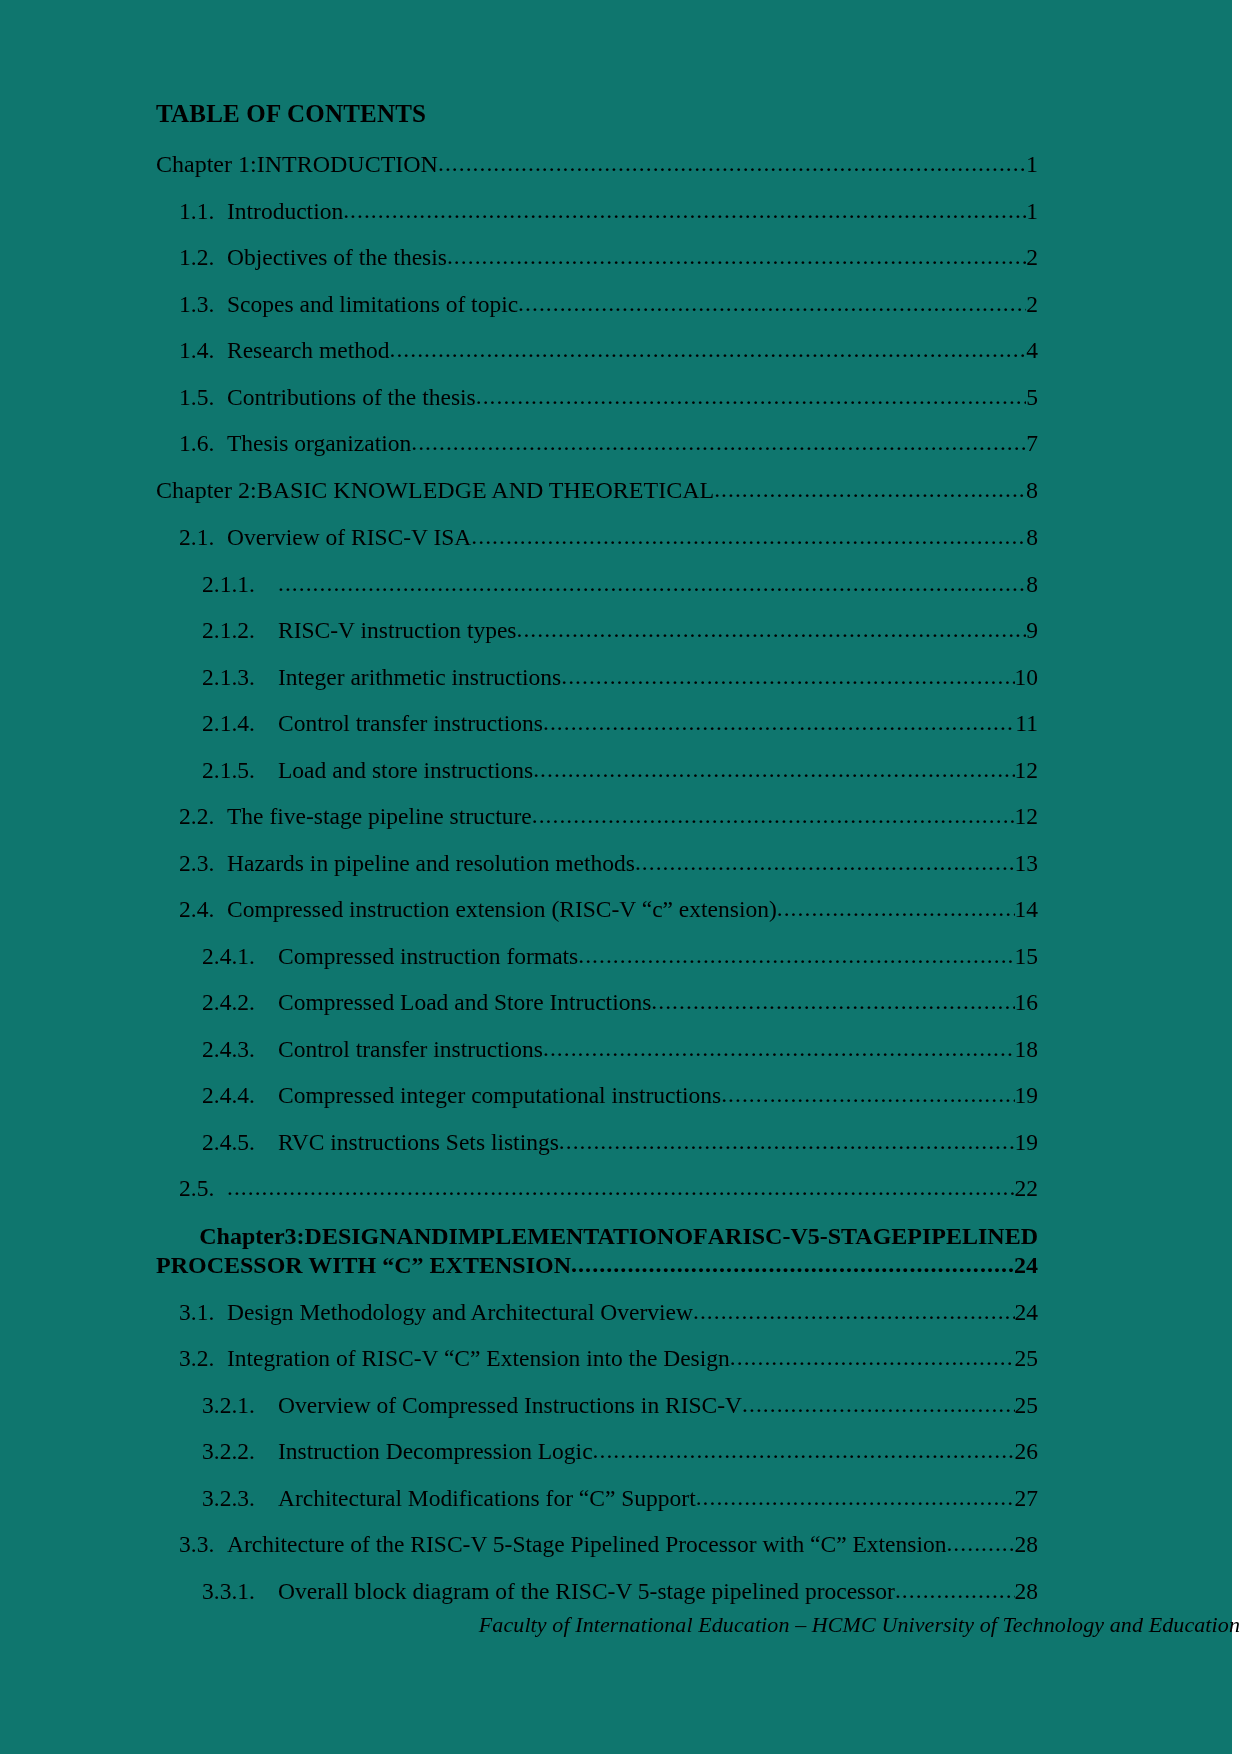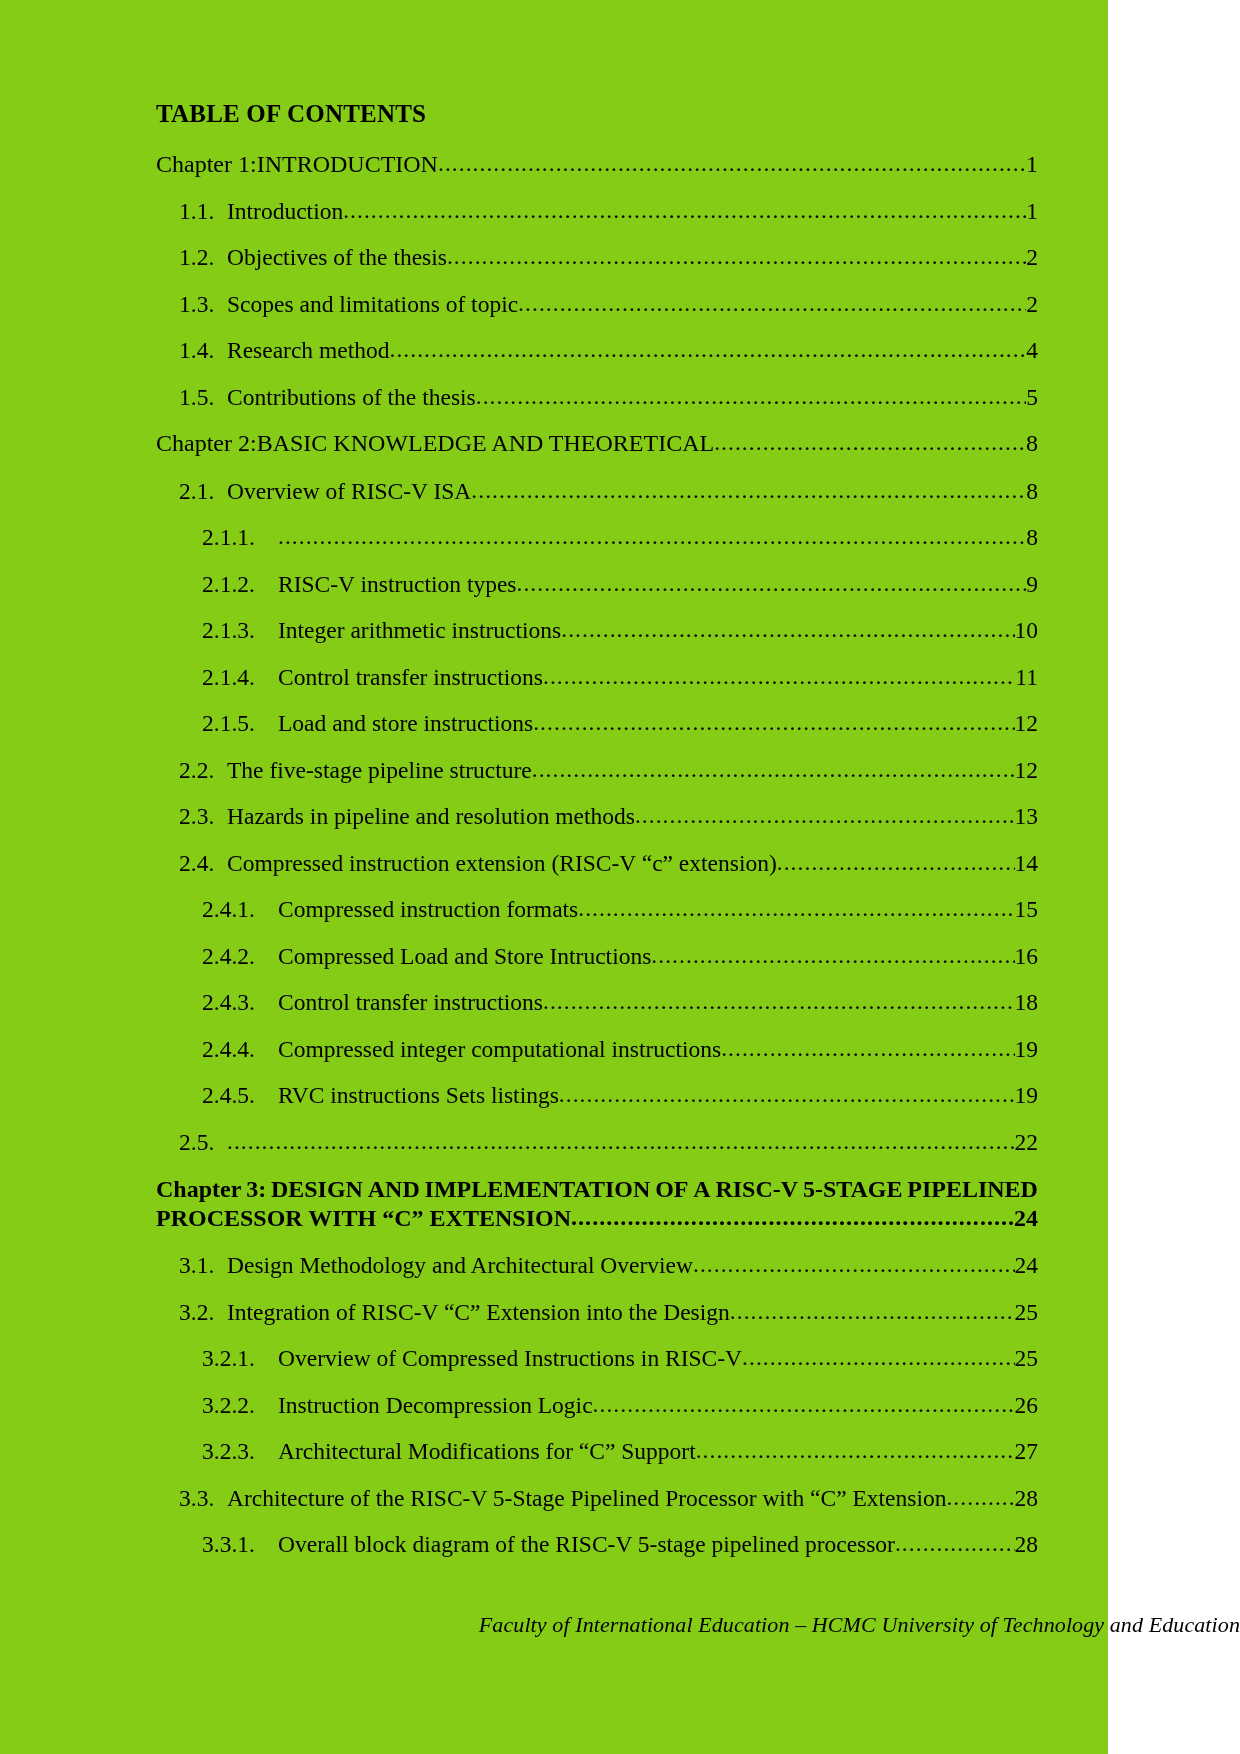--- a/index.html
+++ b/index.html
@@ -12,23 +12,23 @@
     height: 1754px;
     font-family: "Liberation Serif", "DejaVu Serif", serif;
     color: #000000;
     position: relative;
     overflow: hidden;
   }
   .page {
     position: absolute;
     left: 0;
     top: 0;
-    width: 1108px;
+    width: 1232px;
     height: 1754px;
-    background: #84cc16;
+    background: #0f766e;
   }
   .content {
     position: absolute;
     left: 156px;
     top: 100px;
     width: 882px;
   }
 
   .toc-title {
     font-size: 25px;
@@ -105,21 +105,21 @@
   
   .entry-block {
     font-weight: bold;
     font-size: 24px;
     line-height: 1.2;
     margin-bottom: 19.5px;
   }
   .entry-block .line1 {
     display: flex;
     white-space: nowrap;
-    justify-content: space-between;
+    justify-content: flex-end;
   }
   .entry-block .line1 span {
     display: inline-block;
   }
   .entry-block .line2 {
     display: flex;
     align-items: baseline;
     white-space: nowrap;
   }
   .entry-block .line2 .txt { flex: 0 0 auto; }
@@ -187,20 +187,26 @@
           <span class="num">1.4.</span>
           <span class="txt">Research method</span>
           <span class="leader"></span>
           <span class="pg">4</span>
         </div>
         <div class="entry lvl-2">
           <span class="num">1.5.</span>
           <span class="txt">Contributions of the thesis</span>
           <span class="leader"></span>
           <span class="pg">5</span>
+        </div>
+        <div class="entry lvl-2">
+          <span class="num">1.6.</span>
+          <span class="txt">Thesis organization</span>
+          <span class="leader"></span>
+          <span class="pg">7</span>
         </div>
         <div class="entry lvl-chapter">
           <span class="num">Chapter 2:</span>
           <span class="txt"> BASIC KNOWLEDGE AND THEORETICAL</span>
           <span class="leader"></span>
           <span class="pg">8</span>
         </div>
         <div class="entry lvl-2">
           <span class="num">2.1.</span>
           <span class="txt">Overview of RISC-V ISA</span>

